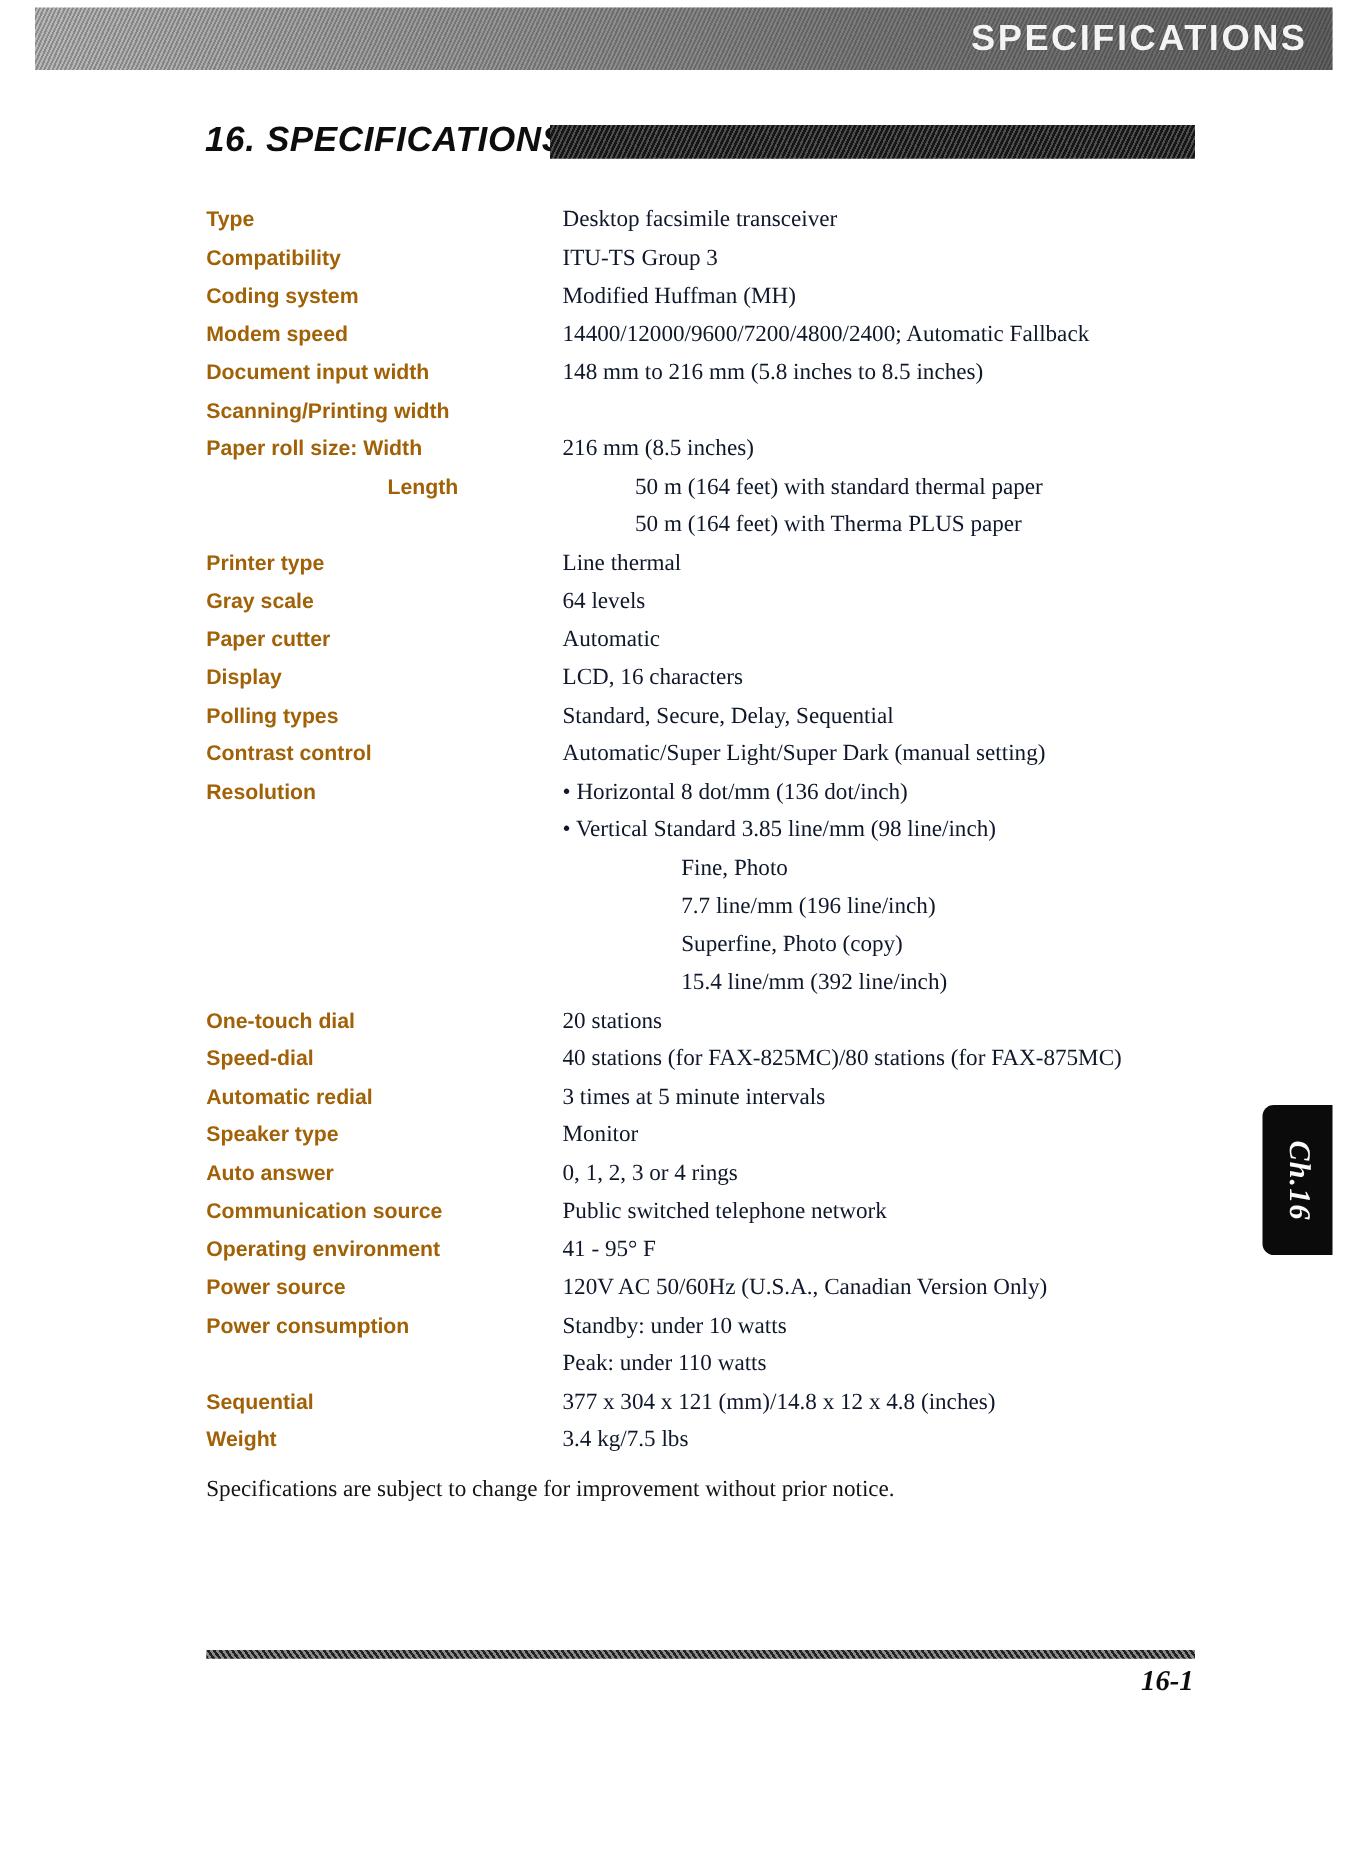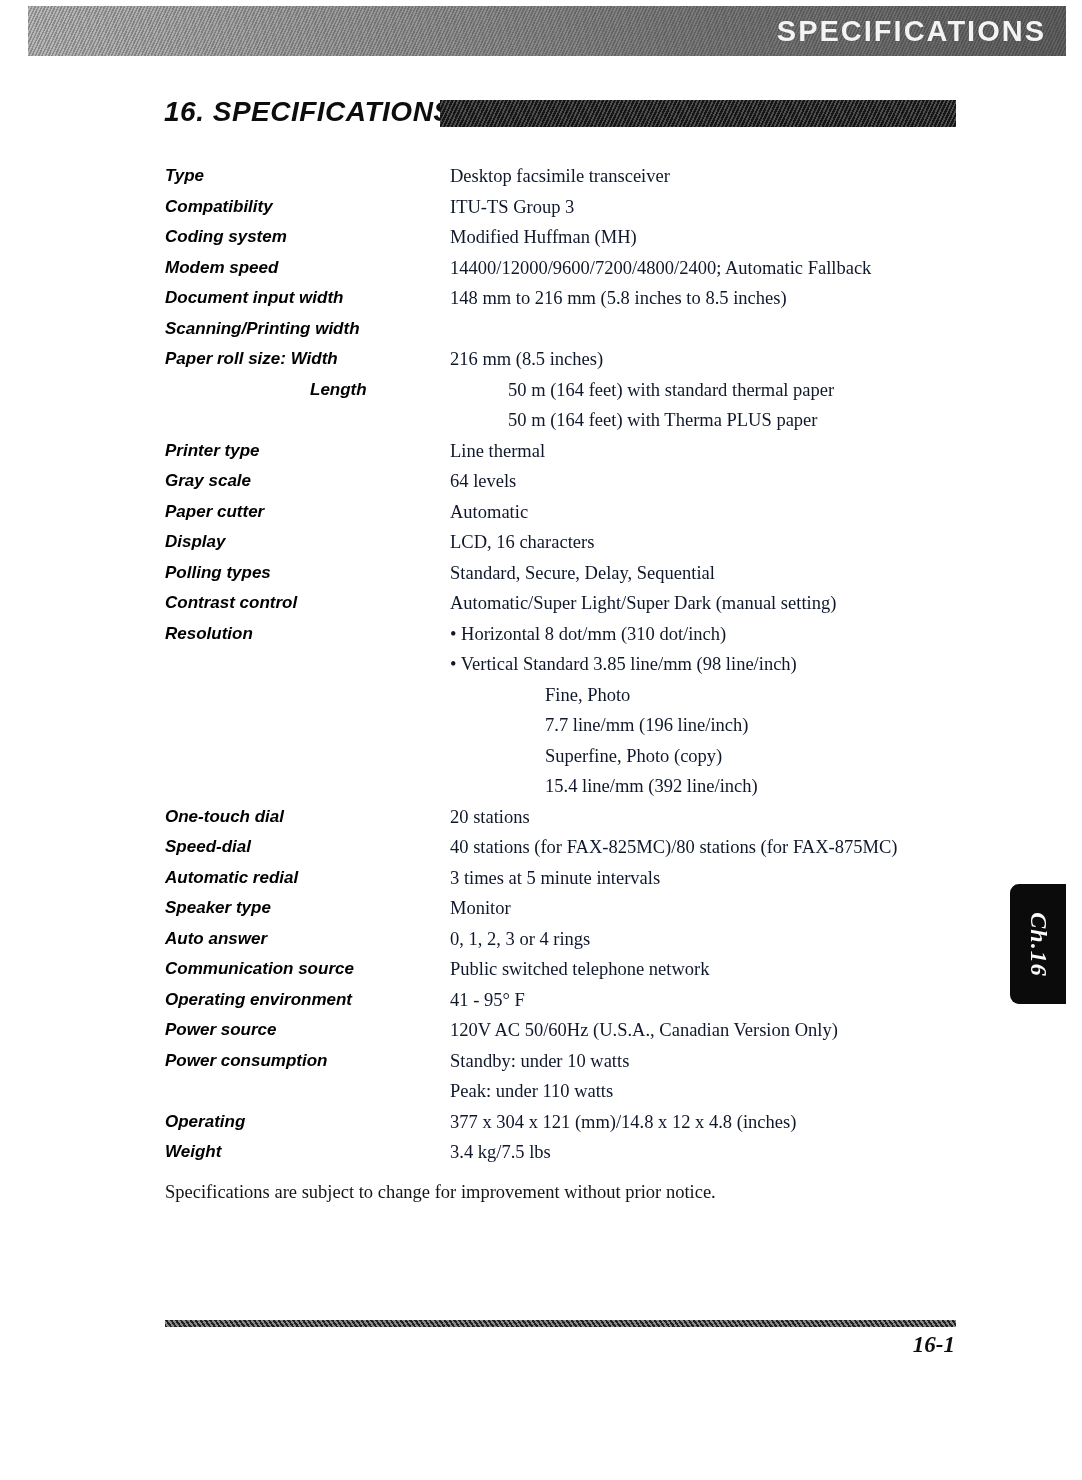--- a/index.html
+++ b/index.html
@@ -37,21 +37,21 @@
     position:absolute;top:100px;left:440px;width:516px;height:27px;
     background:repeating-linear-gradient(115deg, #161616 0 2px, #4e4e4e 2px 3.5px);
   }
 
   
   .specs{position:absolute;top:161px;left:165px;width:840px;}
   .row{display:flex;align-items:flex-start;}
   .label{
     flex:0 0 285px;width:285px;
     font-family:"Liberation Sans", sans-serif;
-    font-weight:bold;font-size:17px;line-height:30.5px;color:#000000;font-style:italic;
+    font-weight:bold;font-size:17px;line-height:30.5px;color:#a16207;
   }
   .label.sub{padding-left:145px;box-sizing:border-box;}
   .vals{flex:1;font-size:18.5px;line-height:30.5px;color:#0f172a;}
   .vals .indent1{padding-left:58px;}
   .vals .indent2{padding-left:95px;}
 
   
   .footnote{
     position:absolute;top:1182px;left:165px;
     font-size:18.5px;color:#141414;
@@ -182,21 +182,21 @@
   <div class="row">
     <div class="label">Contrast control</div>
     <div class="vals">
         <div>Automatic/Super Light/Super Dark (manual setting)</div>
       </div>
   </div>
 
   <div class="row">
     <div class="label">Resolution</div>
     <div class="vals">
-      <div>• Horizontal   8 dot/mm (310 dot/inch)</div>
+      <div>• Horizontal   8 dot/mm (136 dot/inch)</div>
       <div>• Vertical Standard   3.85 line/mm (98 line/inch)</div>
       <div class="indent2">Fine, Photo</div>
       <div class="indent2">7.7 line/mm (196 line/inch)</div>
       <div class="indent2">Superfine, Photo (copy)</div>
       <div class="indent2">15.4 line/mm (392 line/inch)</div>
     </div>
   </div>
 
   <div class="row">
     <div class="label">One-touch dial</div>
@@ -256,21 +256,21 @@
 
   <div class="row">
     <div class="label">Power consumption</div>
     <div class="vals">
       <div>Standby: under 10 watts</div>
       <div>Peak: under 110 watts</div>
     </div>
   </div>
 
   <div class="row">
-    <div class="label">Operating</div>
+    <div class="label">Sequential</div>
     <div class="vals">
         <div>377 x 304 x 121 (mm)/14.8 x 12 x 4.8 (inches)</div>
       </div>
   </div>
 
   <div class="row">
     <div class="label">Weight</div>
     <div class="vals">
         <div>3.4 kg/7.5 lbs</div>
       </div>

